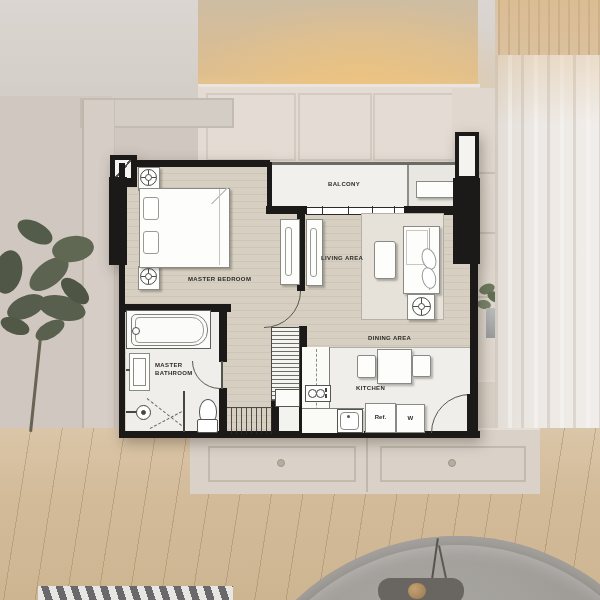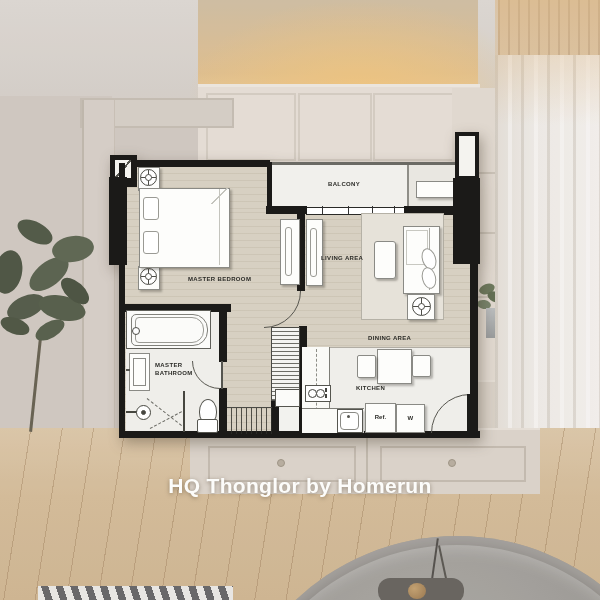--- a/index.html
+++ b/index.html
@@ -233,15 +233,14 @@
     <div class="furn" style="left:365px;top:403px;width:29px;height:28px;display:flex;align-items:center;justify-content:center;">
       <span class="lbl" style="position:static;letter-spacing:.1px;">Ref.</span>
     </div>
     <div class="furn" style="left:396px;top:404px;width:27px;height:27px;display:flex;align-items:center;justify-content:center;">
       <span class="lbl" style="position:static;letter-spacing:.1px;">W</span>
     </div>
     <div class="lbl" style="left:356px;top:385px;">KITCHEN</div>
 
   </div>
 
-  <div id="caption">HQ Thonglor by Homerun</div>
 
 </div>
 
 </body></html>

